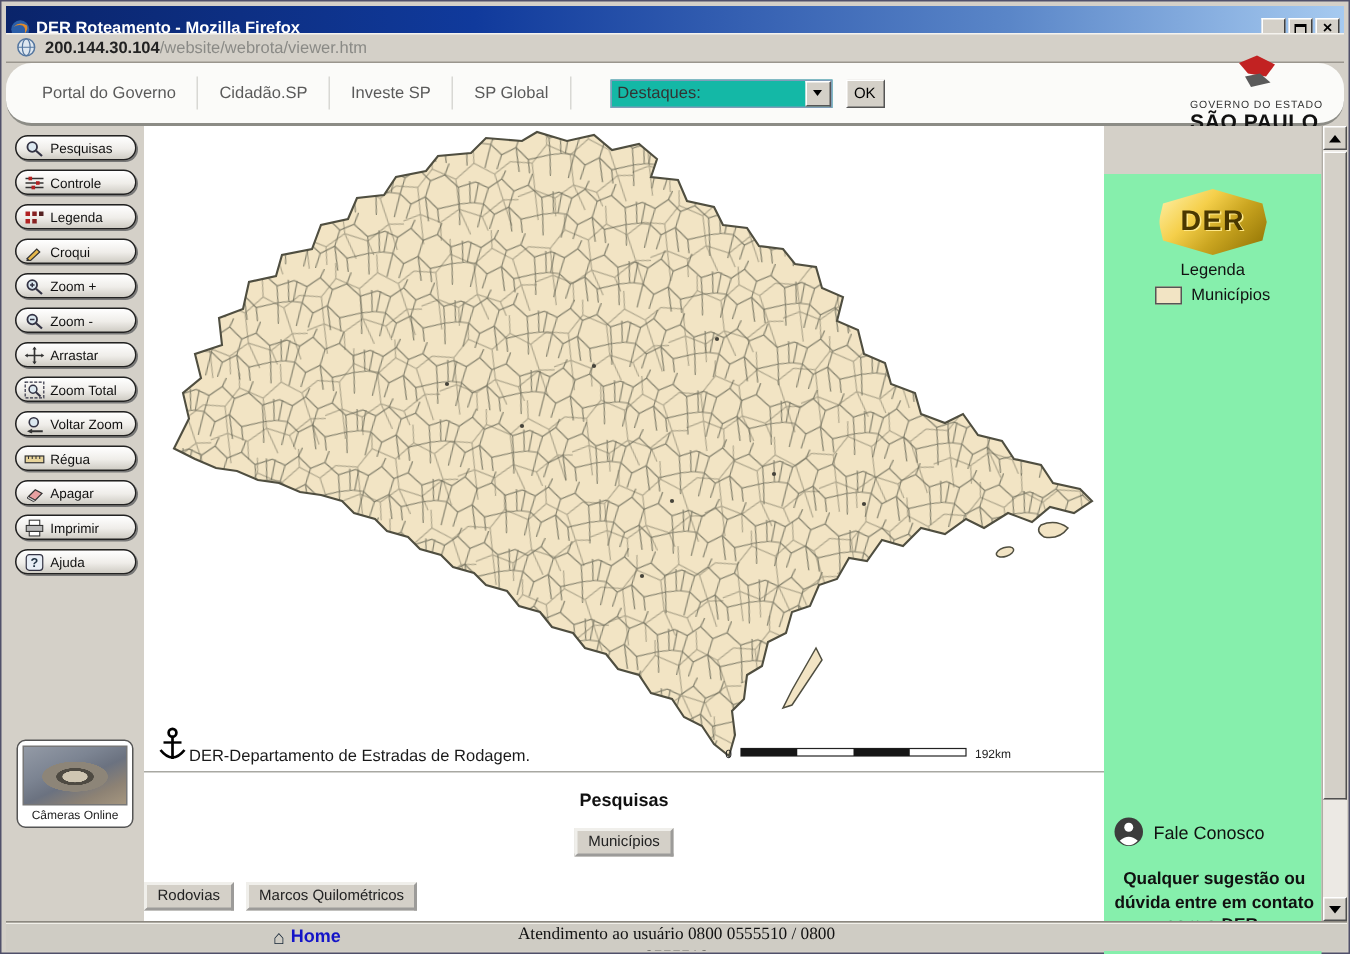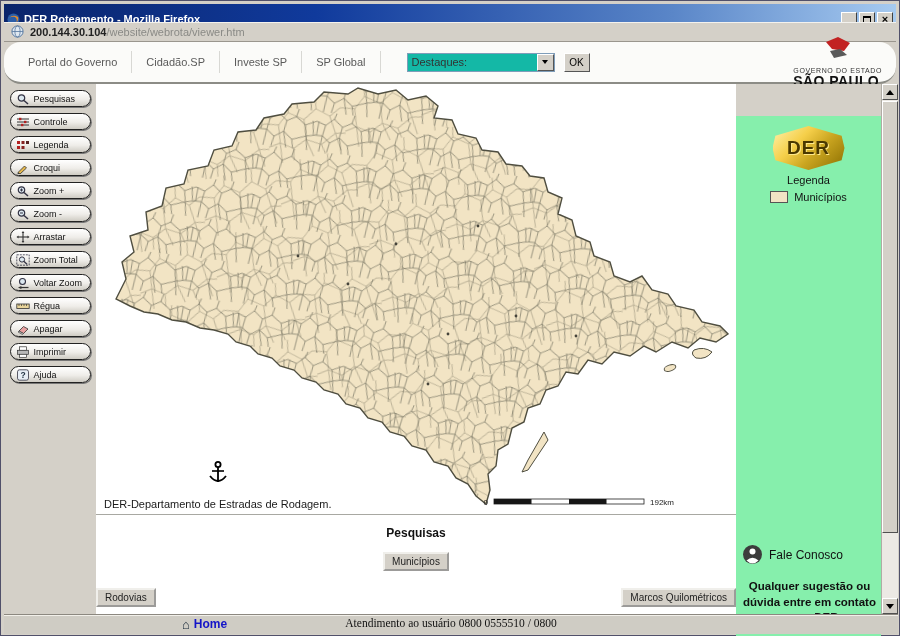--- a/index.html
+++ b/index.html
@@ -58,29 +58,29 @@
     border-radius:6px; padding:3px 3px 2px 3px; text-align:center; }
   .cam-img { height:40px; border:1px solid #777;
     background:
       radial-gradient(ellipse 55% 45% at 50% 52%, #cfc6b2 0 22%, #4e4a42 23% 33%, #8d8578 34% 58%, rgba(0,0,0,0) 59%),
       linear-gradient(155deg,#939aa6 0%,#7c8492 35%,#6b7280 55%,#8d8274 78%,#a5967f 100%); }
   .cam-label { font-size:8px; color:#222; line-height:1.2; padding-top:2px; }
 
   .map-col { position:absolute; left:92px; top:0; width:640px; height:530px; background:#fff; }
   .map-view { position:relative; width:640px; height:430px; background:#fff; overflow:hidden; }
   .map-svg { display:block; width:640px; height:430px; }
-  .map-caption { position:absolute; left:8px; bottom:4px; display:flex; align-items:center; gap:12px;flex-direction:column; }
+  .map-caption { position:absolute; left:8px; bottom:4px; display:flex; align-items:flex-end; gap:0; }
   .map-caption .cap-text { font-size:11px; color:#1a1a1a; }
 
   .search-panel { position:relative; width:640px; height:100px; background:#fff; border-top:1px solid #a8a8a2; text-align:center; }
   .sp-title { font-size:12px; font-weight:bold; color:#111; padding-top:11px; }
   .classic-btn { display:inline-block; background:#d4d0c8; border:2px outset #f0efeb; font-size:10px;
     color:#222; padding:2px 7px; cursor:pointer; }
   .sp-mid { margin-top:11px; }
-  .sp-bottom { position:absolute; bottom:7px; left:0; right:0; display:flex; justify-content:space-between; gap:8px; }
+  .sp-bottom { position:absolute; bottom:7px; left:0; right:0; display:flex; justify-content:flex-start; gap:8px; }
 
   .right-panel { position:absolute; left:732px; top:0; width:145px; height:530px; background:#86efac;margin-top:32px; }
   .der-logo { width:72px; height:44px; margin:10px auto 4px auto; position:relative;
     background:linear-gradient(135deg,#fff3b0 0%,#f5cf4a 35%,#caa520 60%,#8a6d00 100%);
     clip-path:polygon(50% 0, 96% 22%, 100% 50%, 96% 78%, 50% 100%, 4% 78%, 0 50%, 4% 22%);
     display:flex; align-items:center; justify-content:center;
     font-size:19px; font-weight:bold; color:#4a3800; letter-spacing:1px;
     text-shadow:1px 1px 0 #ffe98a; }
   .legend-title { text-align:center; font-size:11px; color:#111; margin-top:2px; }
   .legend-item { display:flex; align-items:center; justify-content:center; gap:6px; margin-top:5px; }
@@ -295,20 +295,24 @@
       </div>
 
       <div class="toolbtn">
         <svg width="14" height="12" viewBox="0 0 14 12">
           <rect x="1.5" y="0.8" width="11" height="10.4" rx="2" fill="#e8eef6" stroke="#334" stroke-width="0.8"></rect>
           <text x="7" y="9" text-anchor="middle" font-size="8.5" font-weight="bold" fill="#234">?</text>
         </svg>
         <span>Ajuda</span>
       </div>
 
+      <div class="cam">
+        <div class="cam-img"></div>
+        <div class="cam-label">Câmeras Online</div>
+      </div>
     </div>
 
     <div class="map-col">
       <div class="map-view">
         <svg class="map-svg" viewBox="0 0 640 430">
           <defs>
             <path id="spshape" d="M20,215 L30,195 L26,178 L38,168 L34,152 L52,146 L50,128 L66,122 L70,104 L88,100 L92,86 L112,82 L118,66 L136,62 L142,48 L160,46 L168,34 L188,30 L196,20 L218,18 L228,8 L252,10 L262,4 L282,10 L300,6 L312,16 L330,12 L342,22 L338,34 L356,36 L362,50 L380,54 L386,66 L402,68 L410,80 L426,82 L434,92 L448,94 L452,108 L466,114 L462,130 L476,136 L480,152 L494,158 L498,172 L514,178 L518,192 L534,198 L546,192 L556,206 L572,210 L580,222 L598,226 L606,238 L624,242 L632,250 L620,258 L604,254 L592,264 L576,258 L560,268 L548,262 L534,272 L518,268 L506,280 L492,276 L482,290 L470,288 L462,302 L450,306 L444,320 L432,324 L428,338 L416,344 L412,360 L402,366 L400,382 L392,390 L394,406 L390,420 L380,412 L372,400 L360,394 L352,382 L338,378 L330,366 L316,362 L308,352 L294,348 L286,338 L272,334 L264,324 L250,320 L242,310 L228,306 L220,298 L206,294 L198,286 L184,282 L176,274 L162,270 L154,262 L140,258 L132,250 L118,246 L104,244 L90,238 L76,236 L62,230 L48,228 L34,222 Z"></path>
             <clipPath id="spclip">
                 <use href="#spshape"></use>
               </clipPath>

